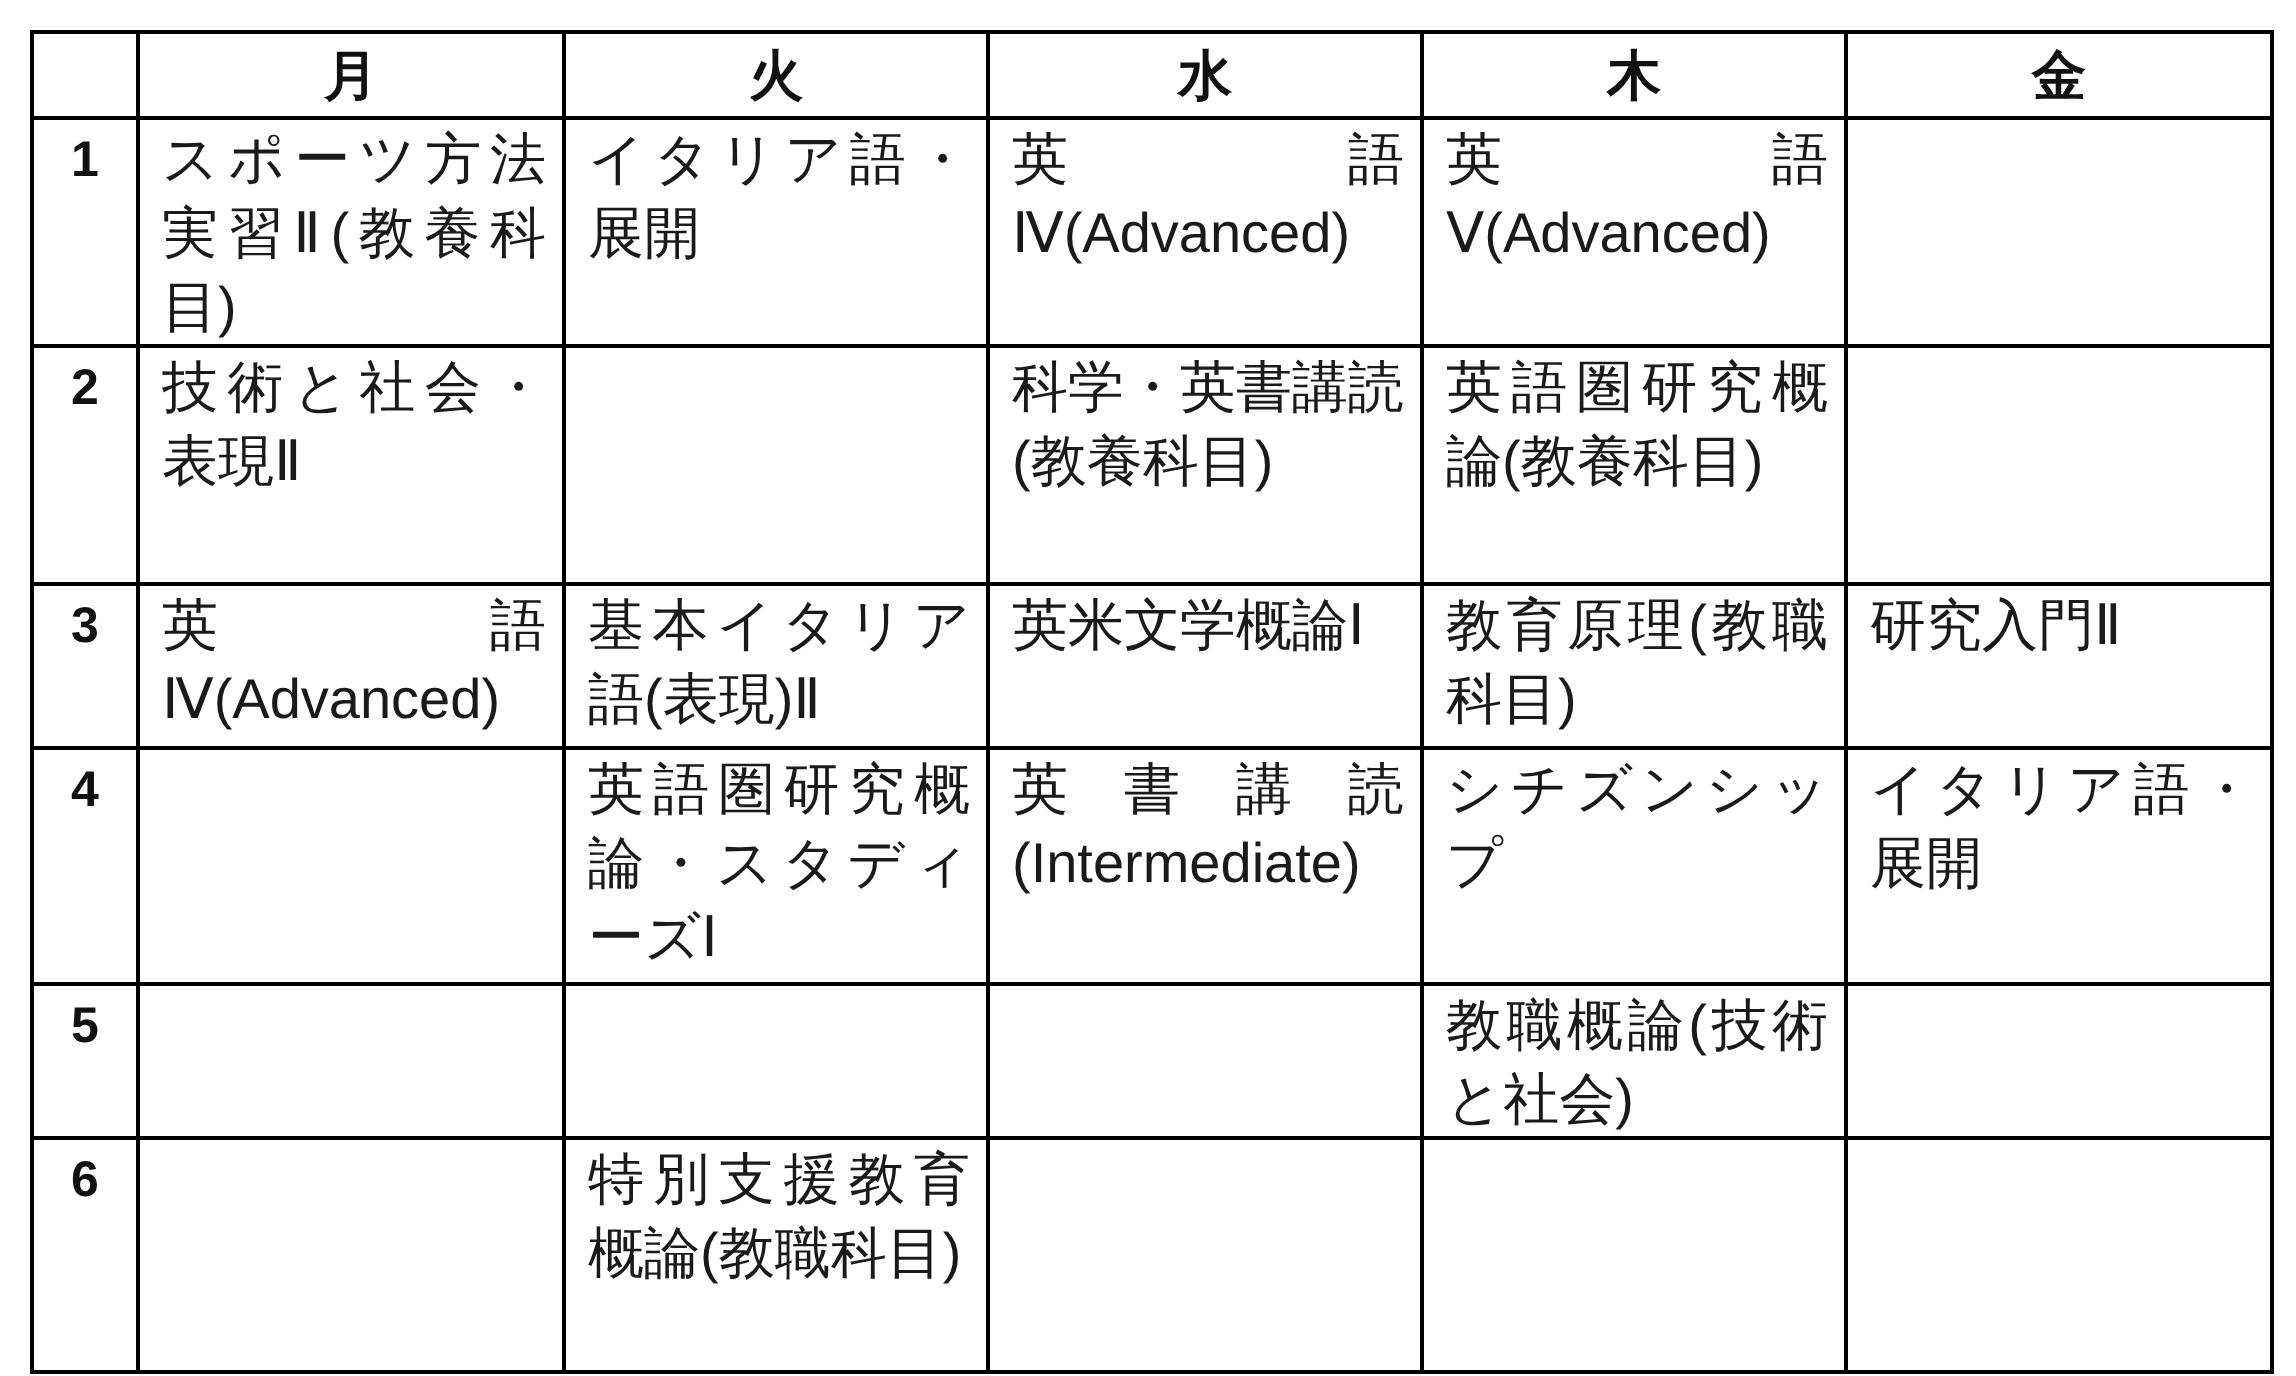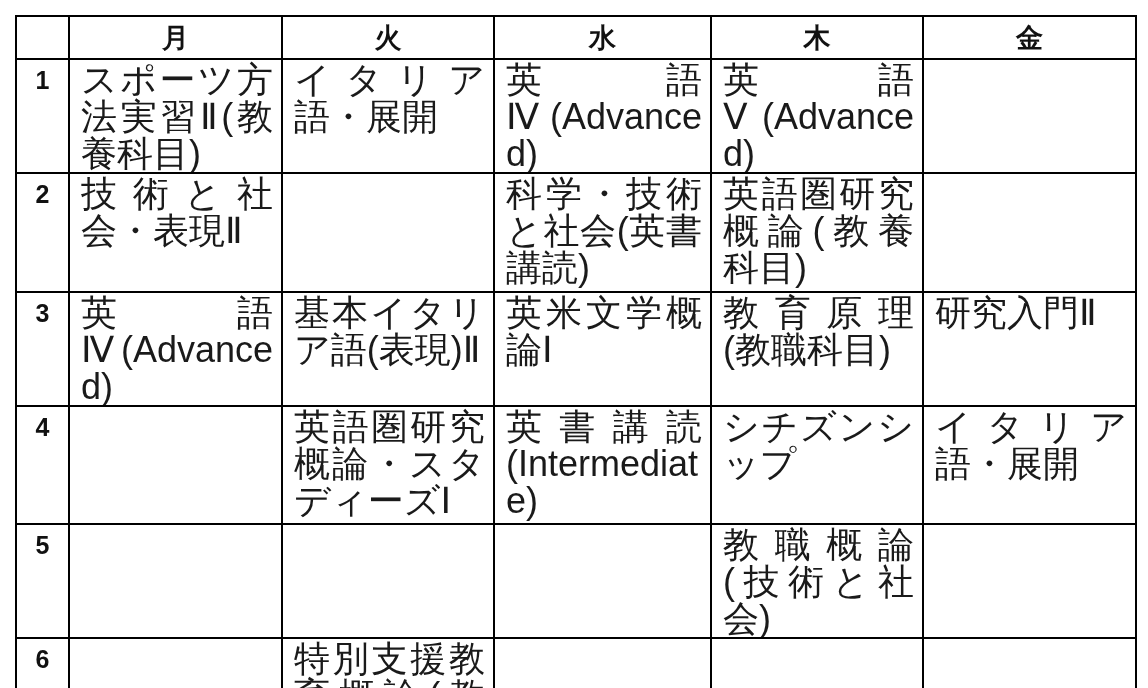--- a/index.html
+++ b/index.html
@@ -45,21 +45,21 @@
   td.period {
     font-size: 25px;
     font-weight: 700;
     color: #111111;
     text-align: center;
     padding: 5px 0 0 0;
     line-height: 30px;
   }
   
   td.course {
-    font-size: 36px;
+    font-size: 28px;
     line-height: 37px;
     color: #1a1a1a;
     text-align: justify;
     text-justify: inter-character;
     overflow-wrap: break-word;
     line-break: strict;
     padding: 1px 8px 0 11px;
   }
   tr.row-1 { height: 113px; }
   tr.row-2 { height: 119px; }
@@ -97,21 +97,21 @@
         <td class="course">スポーツ方法実習Ⅱ(教養科目)</td>
         <td class="course">イタリア語・展開</td>
         <td class="course">英語Ⅳ(Advanced)</td>
         <td class="course">英語Ⅴ(Advanced)</td>
         <td class="course"></td>
       </tr>
       <tr class="row-2">
         <td class="period">2</td>
         <td class="course">技術と社会・表現Ⅱ</td>
         <td class="course"></td>
-        <td class="course">科学・技術と社会(英書講読)</td>
+        <td class="course">科学・英書講読(教養科目)</td>
         <td class="course">英語圏研究概論(教養科目)</td>
         <td class="course"></td>
       </tr>
       <tr class="row-3">
         <td class="period">3</td>
         <td class="course">英語Ⅳ(Advanced)</td>
         <td class="course">基本イタリア語(表現)Ⅱ</td>
         <td class="course">英米文学概論Ⅰ</td>
         <td class="course">教育原理(教職科目)</td>
         <td class="course">研究入門Ⅱ</td>

